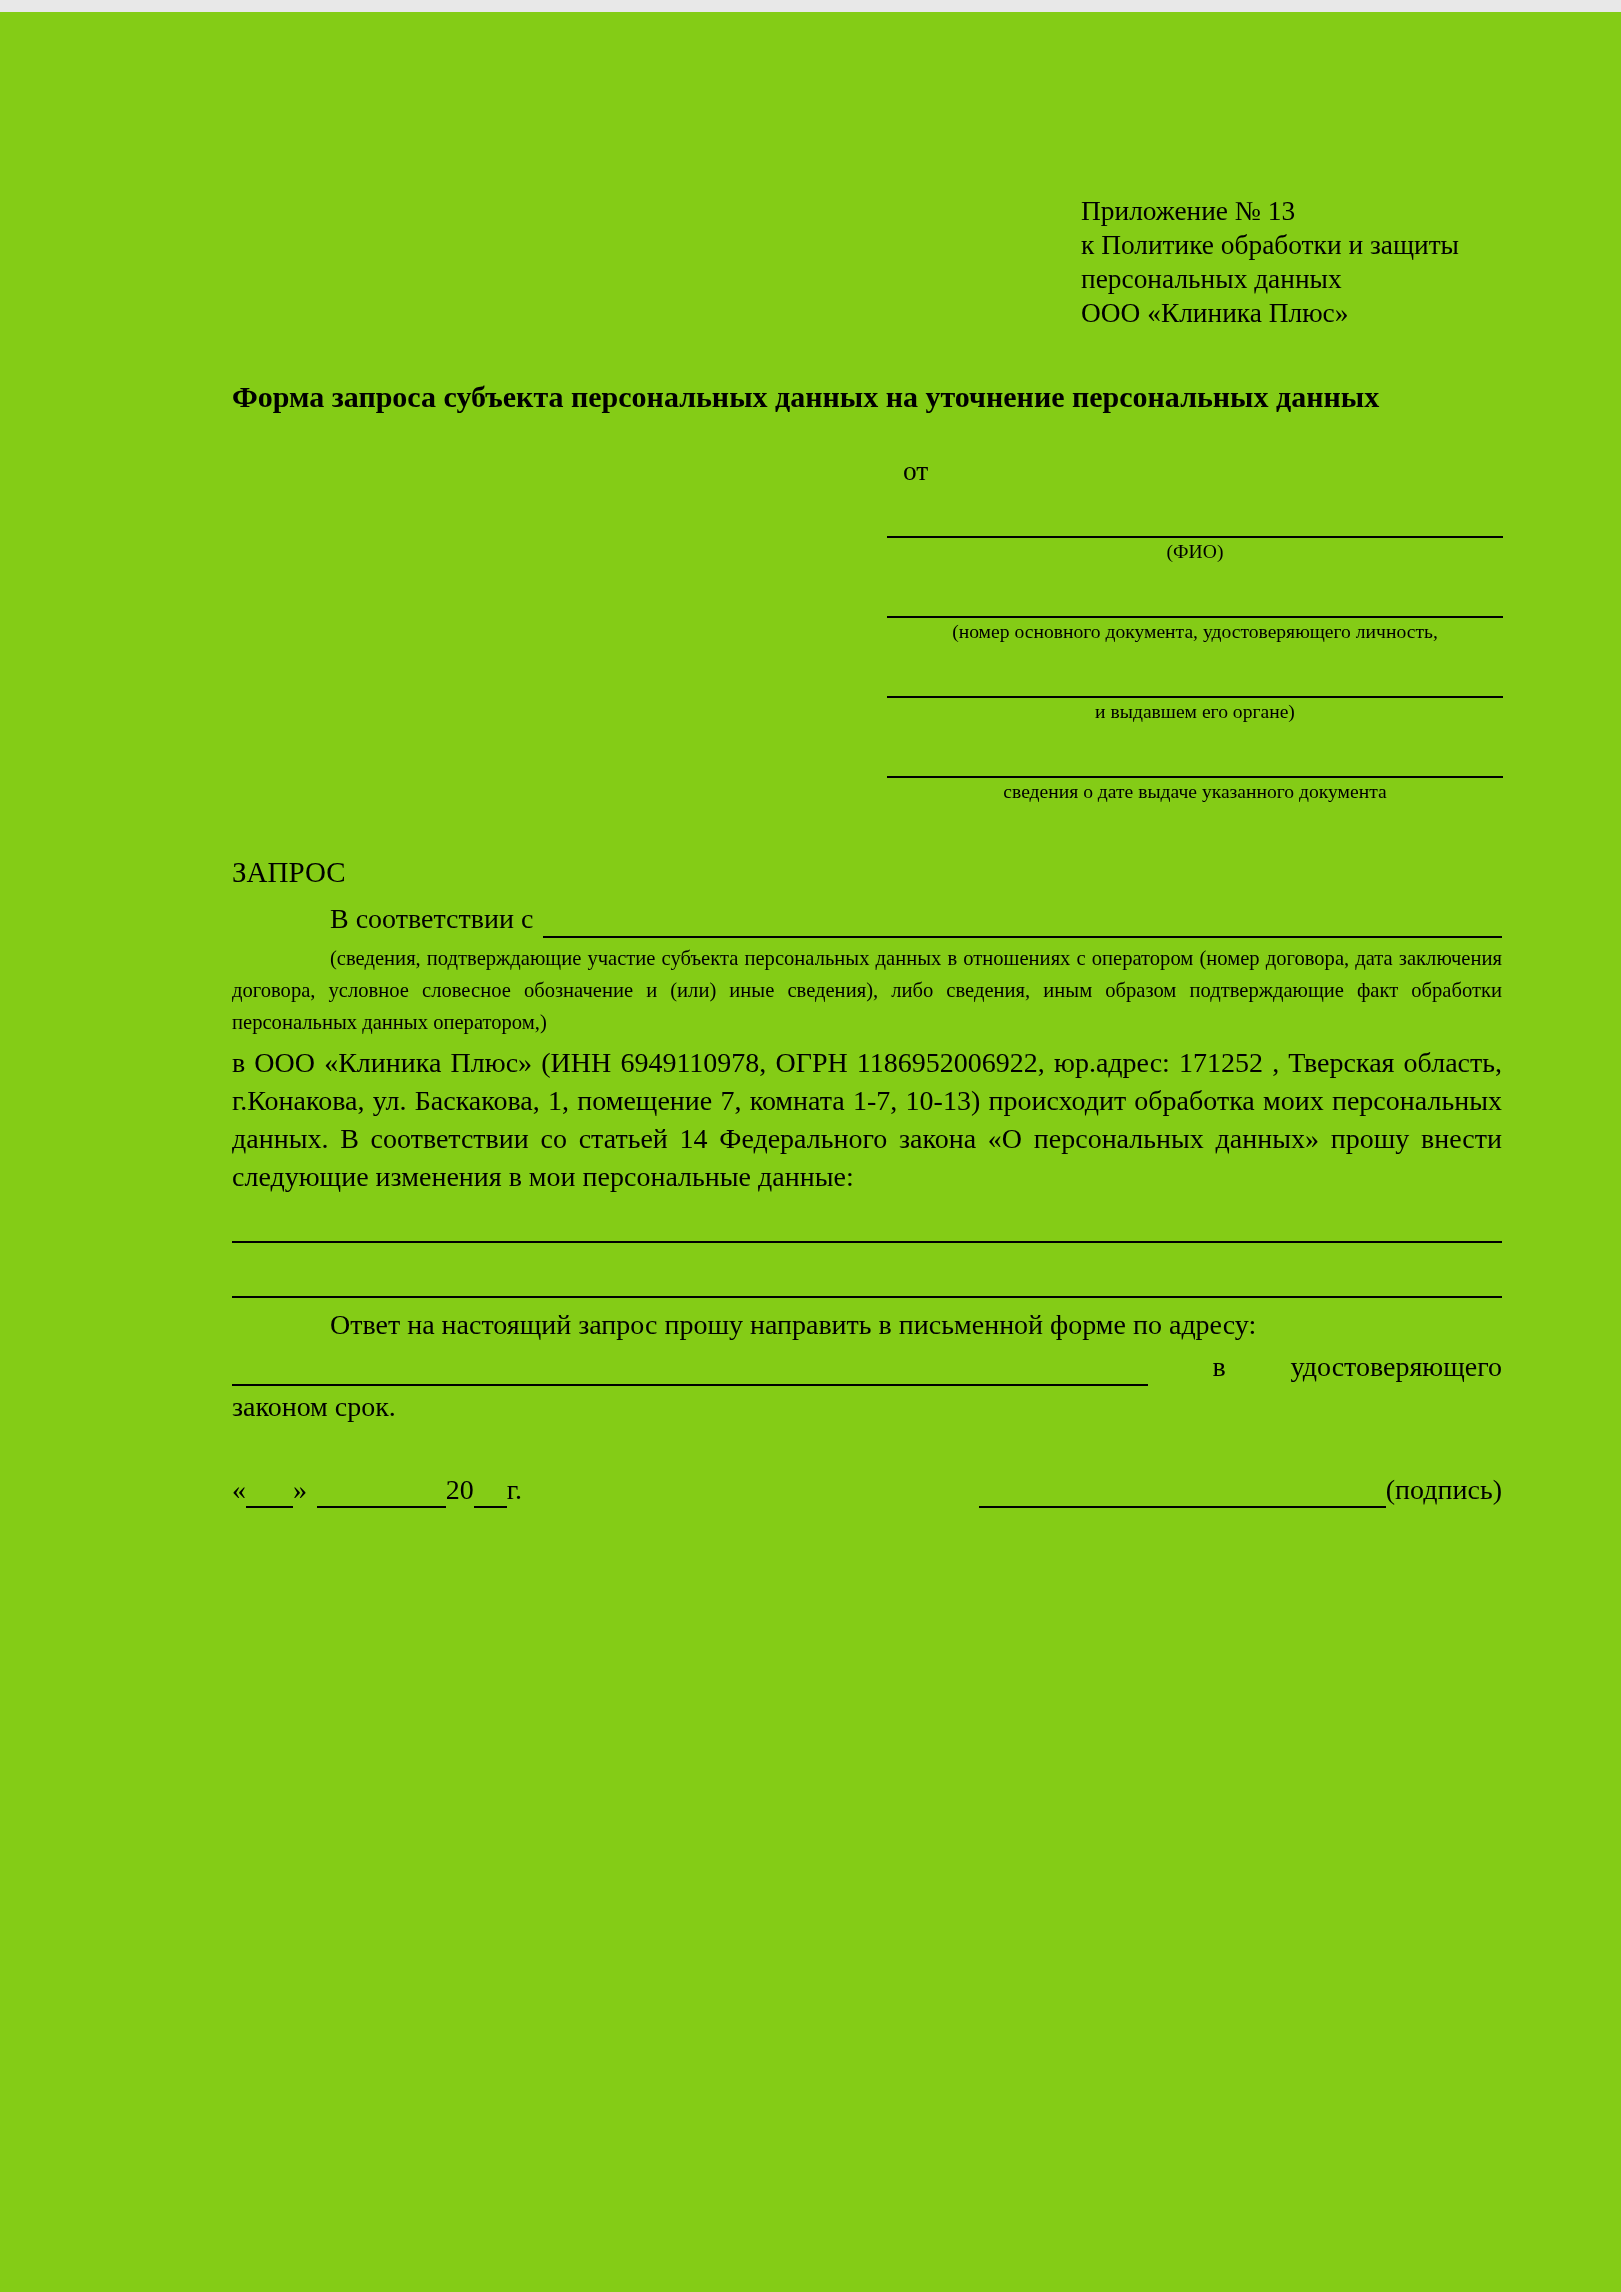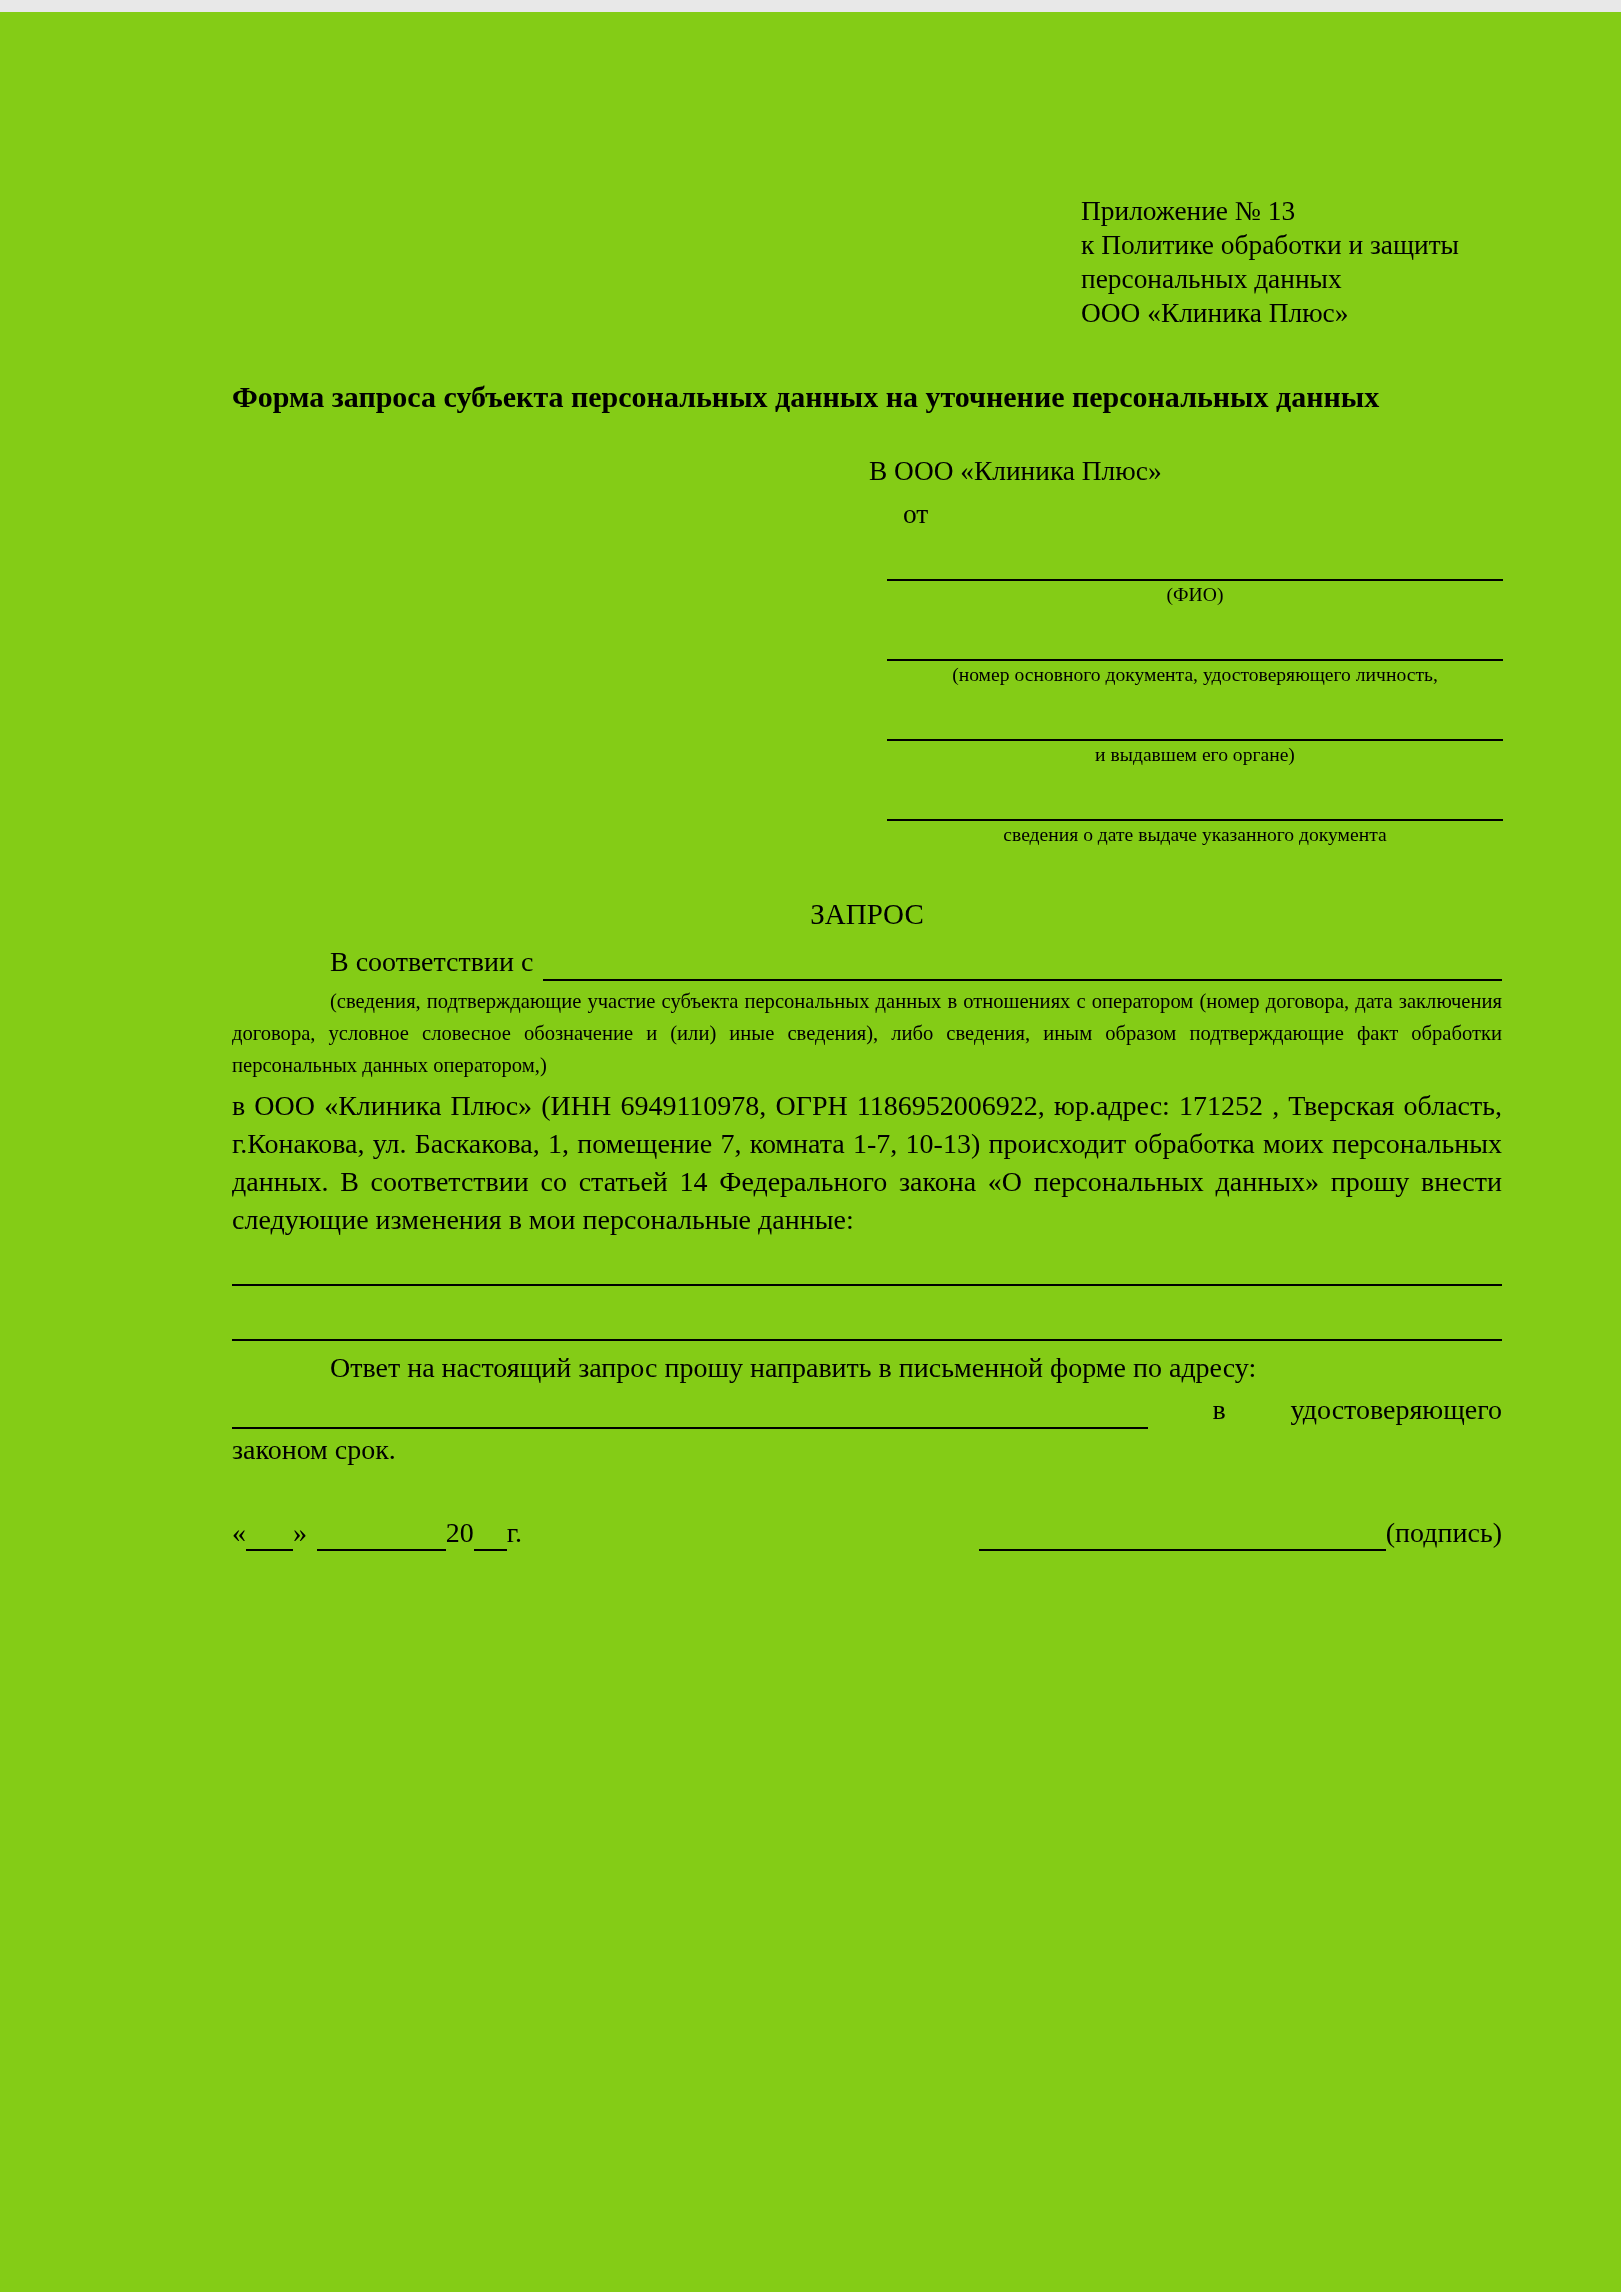--- a/index.html
+++ b/index.html
@@ -46,21 +46,21 @@
   .field-caption {
     font-size: 19.6px;
     line-height: 23.5px;
     text-align: center;
     margin-top: 2px;
   }
   .field + .field { margin-top: 29px; }
   
   .zapros-heading {
     margin-top: 49px;
-    text-align: center;
+    text-align: left;
     font-size: 29px;
     line-height: 39px;
   }
   .intro-line {
     margin-top: 7.8px;
     display: flex;
     align-items: baseline;
     font-size: 28px;
     line-height: 39px;
   }
@@ -148,21 +148,20 @@
     <div class="appendix-block">
       <div>Приложение № 13</div>
       <div>к Политике обработки и защиты</div>
       <div>персональных данных</div>
       <div>ООО «Клиника Плюс»</div>
     </div>
 
     <div class="doc-title">Форма запроса субъекта персональных данных на уточнение персональных данных</div>
 
     <div class="addressee">
-      <div class="to-line">В ООО «Клиника Плюс»</div>
       <div class="from-line">от</div>
 
       <div class="field" style="margin-top: 23.5px;">
         <div class="field-line"></div>
         <div class="field-caption">(ФИО)</div>
       </div>
 
       <div class="field">
         <div class="field-line"></div>
         <div class="field-caption">(номер основного документа, удостоверяющего личность,</div>

